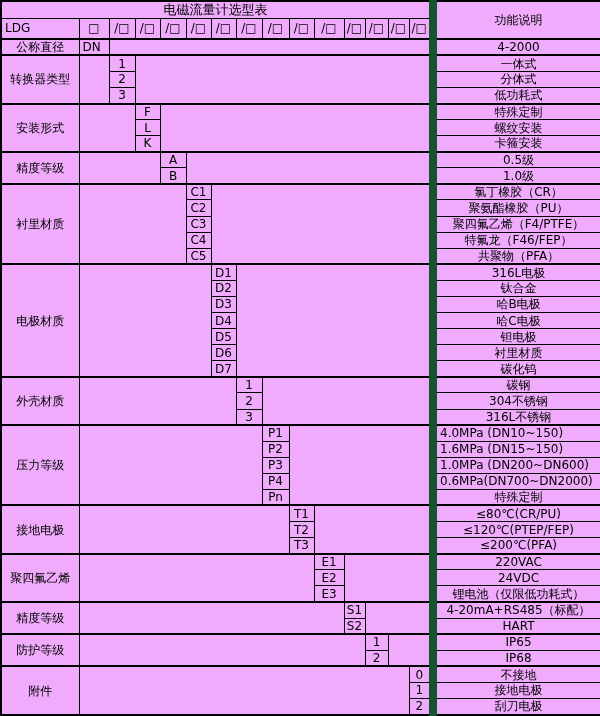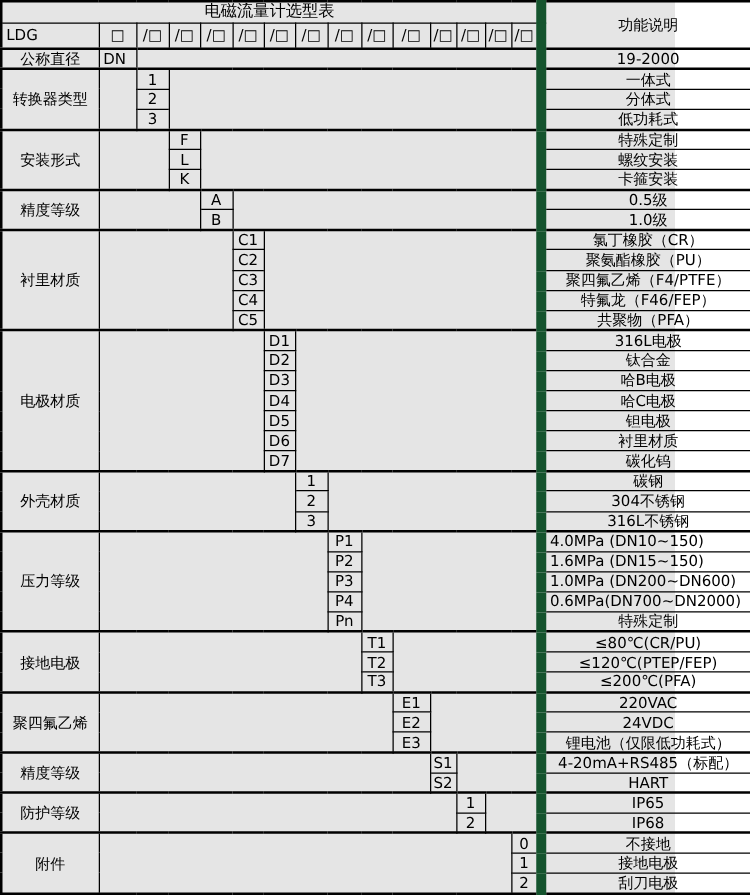--- a/index.html
+++ b/index.html
@@ -1,16 +1,16 @@
 <!DOCTYPE html>
 <html><head>
 <meta charset="utf-8">
 <style>
   html,body{margin:0;padding:0;background:#fff;}
-  #wrap{width:540px;height:716px;background:#e5e5e5;box-sizing:border-box;}
+  #wrap{width:600px;height:716px;background:#f0abfc;box-sizing:border-box;}
   table{border-collapse:collapse;table-layout:fixed;width:600px;height:716px;
         font-family:"DejaVu Sans",sans-serif;color:#000;}
   td{border:1px solid #000;padding:0;margin:0;font-size:12px;line-height:1;
      text-align:center;vertical-align:middle;overflow:hidden;white-space:nowrap;}
   tr{height:16px;}
   tr.r-title{height:17px;}
   tr.r-model{height:21px;}
   tr.blk > td{border-top:2px solid #000;}
   table{border:2px solid #000;}
   td.dsc{border-left:8px solid #14532d;}
@@ -61,21 +61,21 @@
           <td class="model-slot">/□</td>
           <td class="model-slot">/□</td>
           <td class="model-slot">/□</td>
           <td class="model-slot">/□</td>
           <td class="model-slot">/□</td>
         </tr>
         <tr class="blk">
           <td rowspan="1">公称直径</td>
           <td class="code-cell lft">DN</td>
           <td colspan="13" rowspan="1"></td>
-          <td class="dsc">19-2000</td>
+          <td class="dsc">4-2000</td>
         </tr>
         <tr class="blk">
           <td rowspan="3">转换器类型</td>
           <td colspan="1" rowspan="3"></td>
           <td class="code-cell">1</td>
           <td colspan="12" rowspan="3"></td>
           <td class="dsc">一体式</td>
         </tr>
         <tr>
           <td class="code-cell">2</td>

